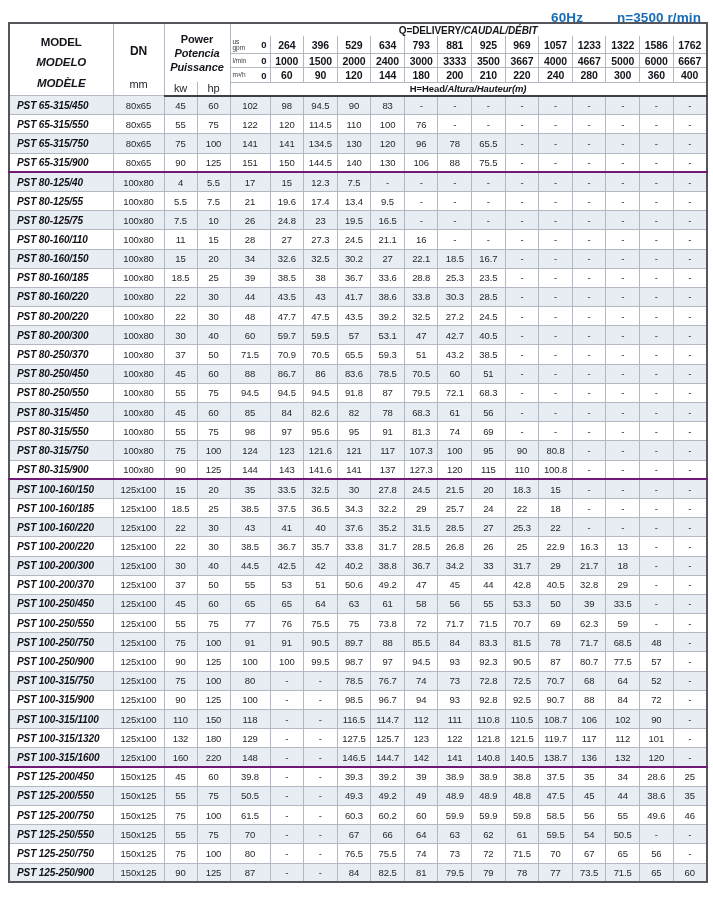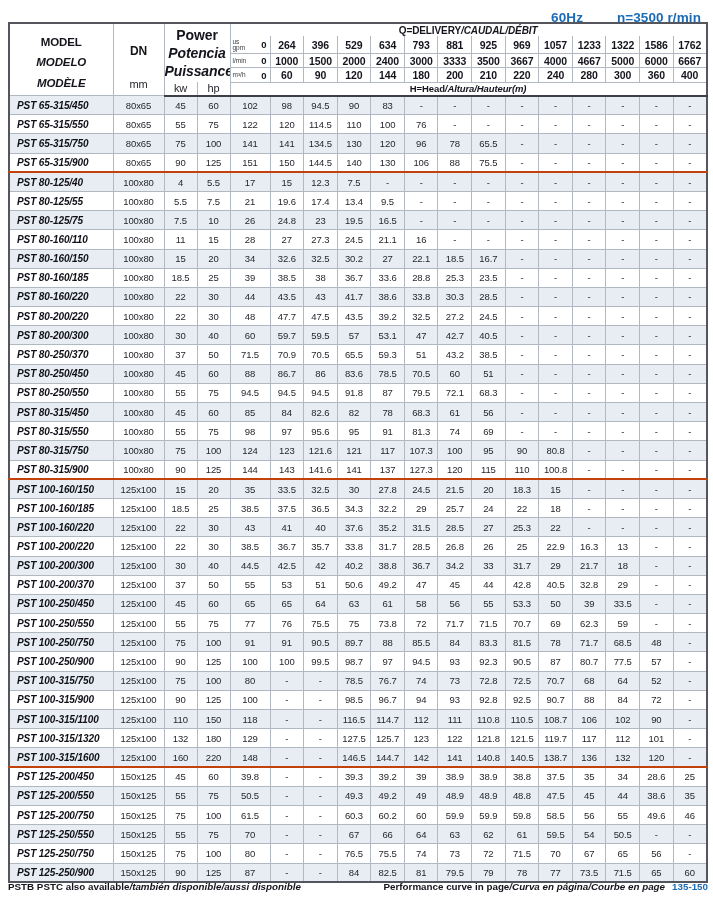--- a/index.html
+++ b/index.html
@@ -48,40 +48,40 @@
   .cell-model-h .mh { font-size: 11.5px; line-height: 1.25; margin-top: 6px; }
   .it { font-style: italic; }
 
   .cell-dn-h { vertical-align: top; }
   .cell-dn-h .dn-wrap { display: flex; flex-direction: column; height: 71px; }
   .cell-dn-h .dn-top { flex: 1; display: flex; align-items: center; justify-content: center;
     font-weight: bold; font-size: 12px; color: #14141c; }
   .cell-dn-h .dn-unit { height: 17px; font-size: 11px; color: #26262e; }
 
   .cell-power-h { border-bottom-style: hidden; font-weight: bold; color: #14141c; }
-  .cell-power-h .ph { font-size: 14px; line-height: 1.3; }
+  .cell-power-h .ph { font-size: 11px; line-height: 1.3; }
 
   .cell-kw, .cell-hp { border-top-style: hidden; font-size: 11px; color: #26262e; }
 
   .cell-q { border-bottom-style: hidden; font-weight: bold; font-size: 10px; color: #14141c; }
   .cell-h-title { font-weight: bold; font-size: 9.5px; color: #14141c; }
 
   .cell-unit { padding: 0 3px 0 2px; }
   .cell-unit .u-inner { display: flex; align-items: center; justify-content: space-between; }
   .cell-unit .u-label { font-size: 6.5px; color: #3a3a42; line-height: 0.95;
     text-align: left; white-space: normal; width: 17px; letter-spacing: 0; }
   .cell-unit .u-zero { font-weight: bold; font-size: 9.5px; color: #14141c; }
 
   .cell-flow-num { font-weight: bold; font-size: 10.5px; color: #14141c; }
 
   
   tbody td { height: 19.2px; }
   tbody tr:nth-child(odd) td { background: #e8ecf3; }
   tbody tr:nth-child(even) td { background: #ffffff; }
-  tbody tr.group-start td { border-top: 2px solid #c2410c; }
+  tbody tr.group-start td { border-top: 2px solid #701a75; }
   .cell-model { text-align: left; padding-left: 7px; font-weight: bold;
     font-size: 10px; color: #101018; font-style: italic; }
   .cell-dn-v { font-size: 9.5px; }
 
   
   .footer {
     position: absolute; left: 8px; width: 700px; top: 881px;
     display: flex; justify-content: space-between; align-items: baseline;
     font-size: 9.8px; font-weight: bold; color: #14141c; white-space: nowrap;
   }
@@ -1028,22 +1028,14 @@
           <td class="cell-head">78</td>
           <td class="cell-head">77</td>
           <td class="cell-head">73.5</td>
           <td class="cell-head">71.5</td>
           <td class="cell-head">65</td>
           <td class="cell-head">60</td>
         </tr>
       </tbody>
   </table>
 
-  <div class="footer">
-    <div>
-      <span>PSTB PSTC also available</span><span class="it">/también disponible/aussi disponible</span>
-    </div>
-    <div>
-      <span>Performance curve in page</span><span class="it">/Curva en página/Courbe en page</span><span class="pages">135-150</span>
-    </div>
-  </div>
 
 </div>
 
 </body></html>

